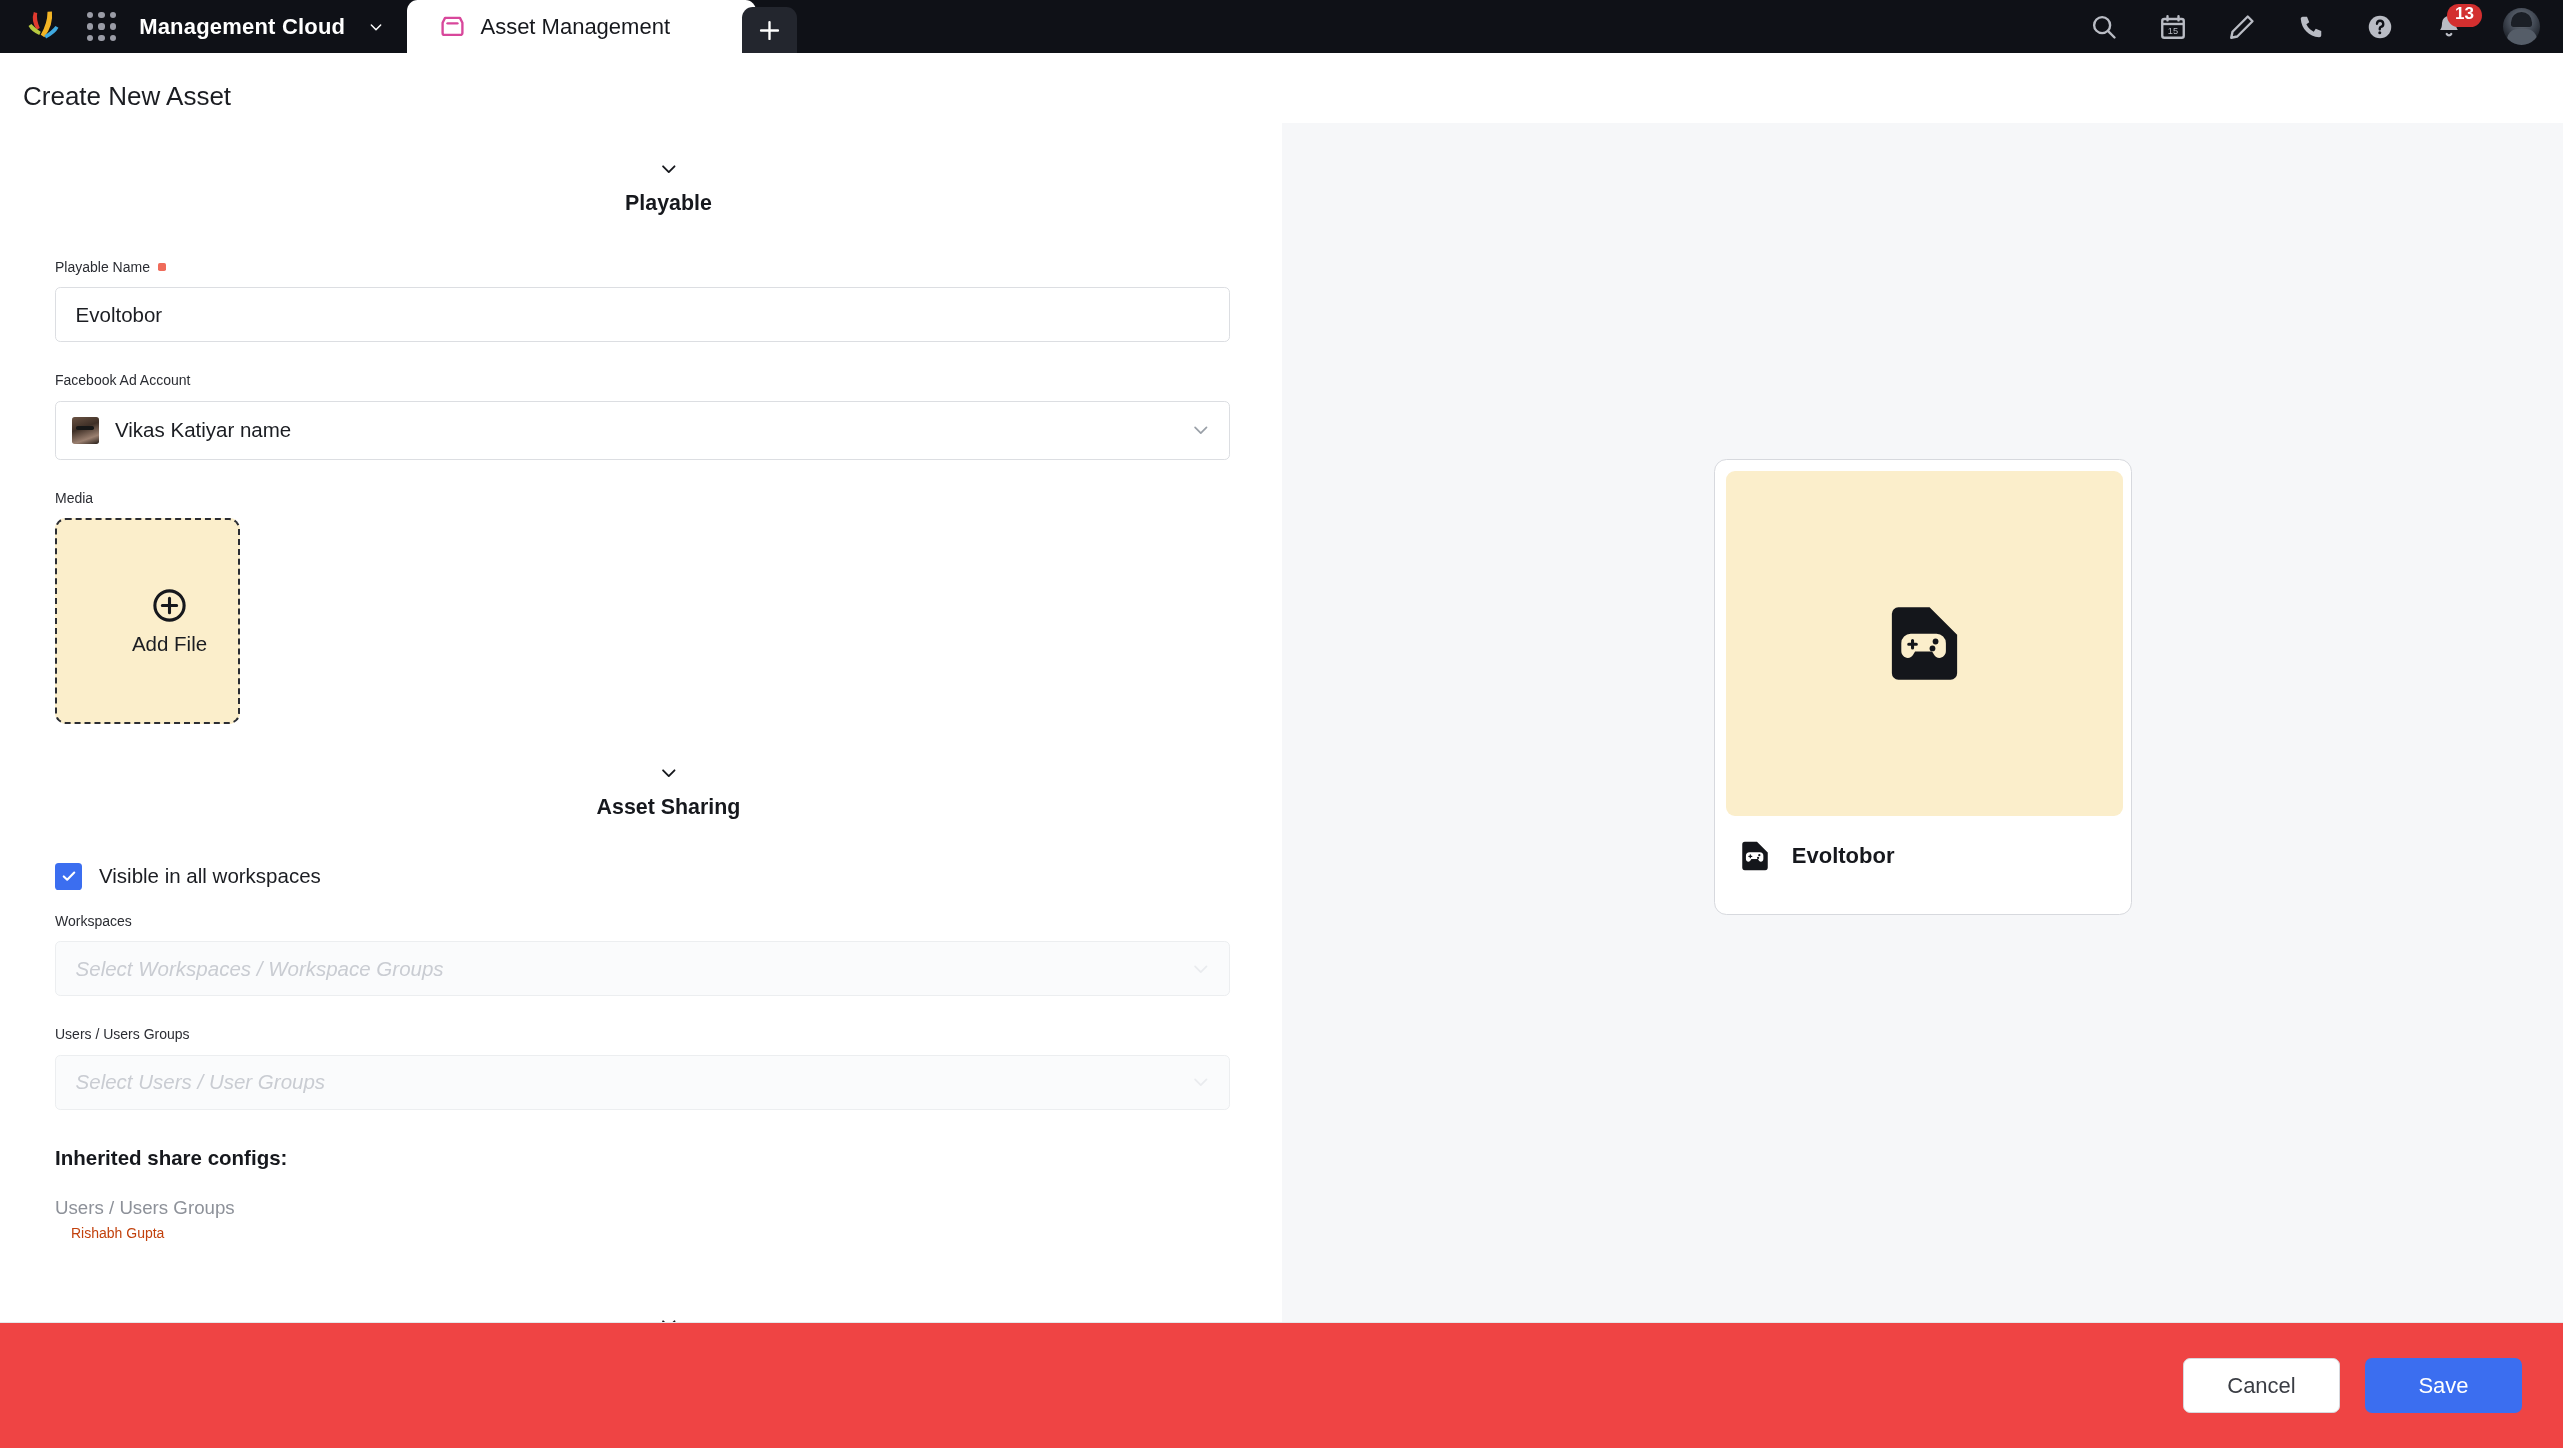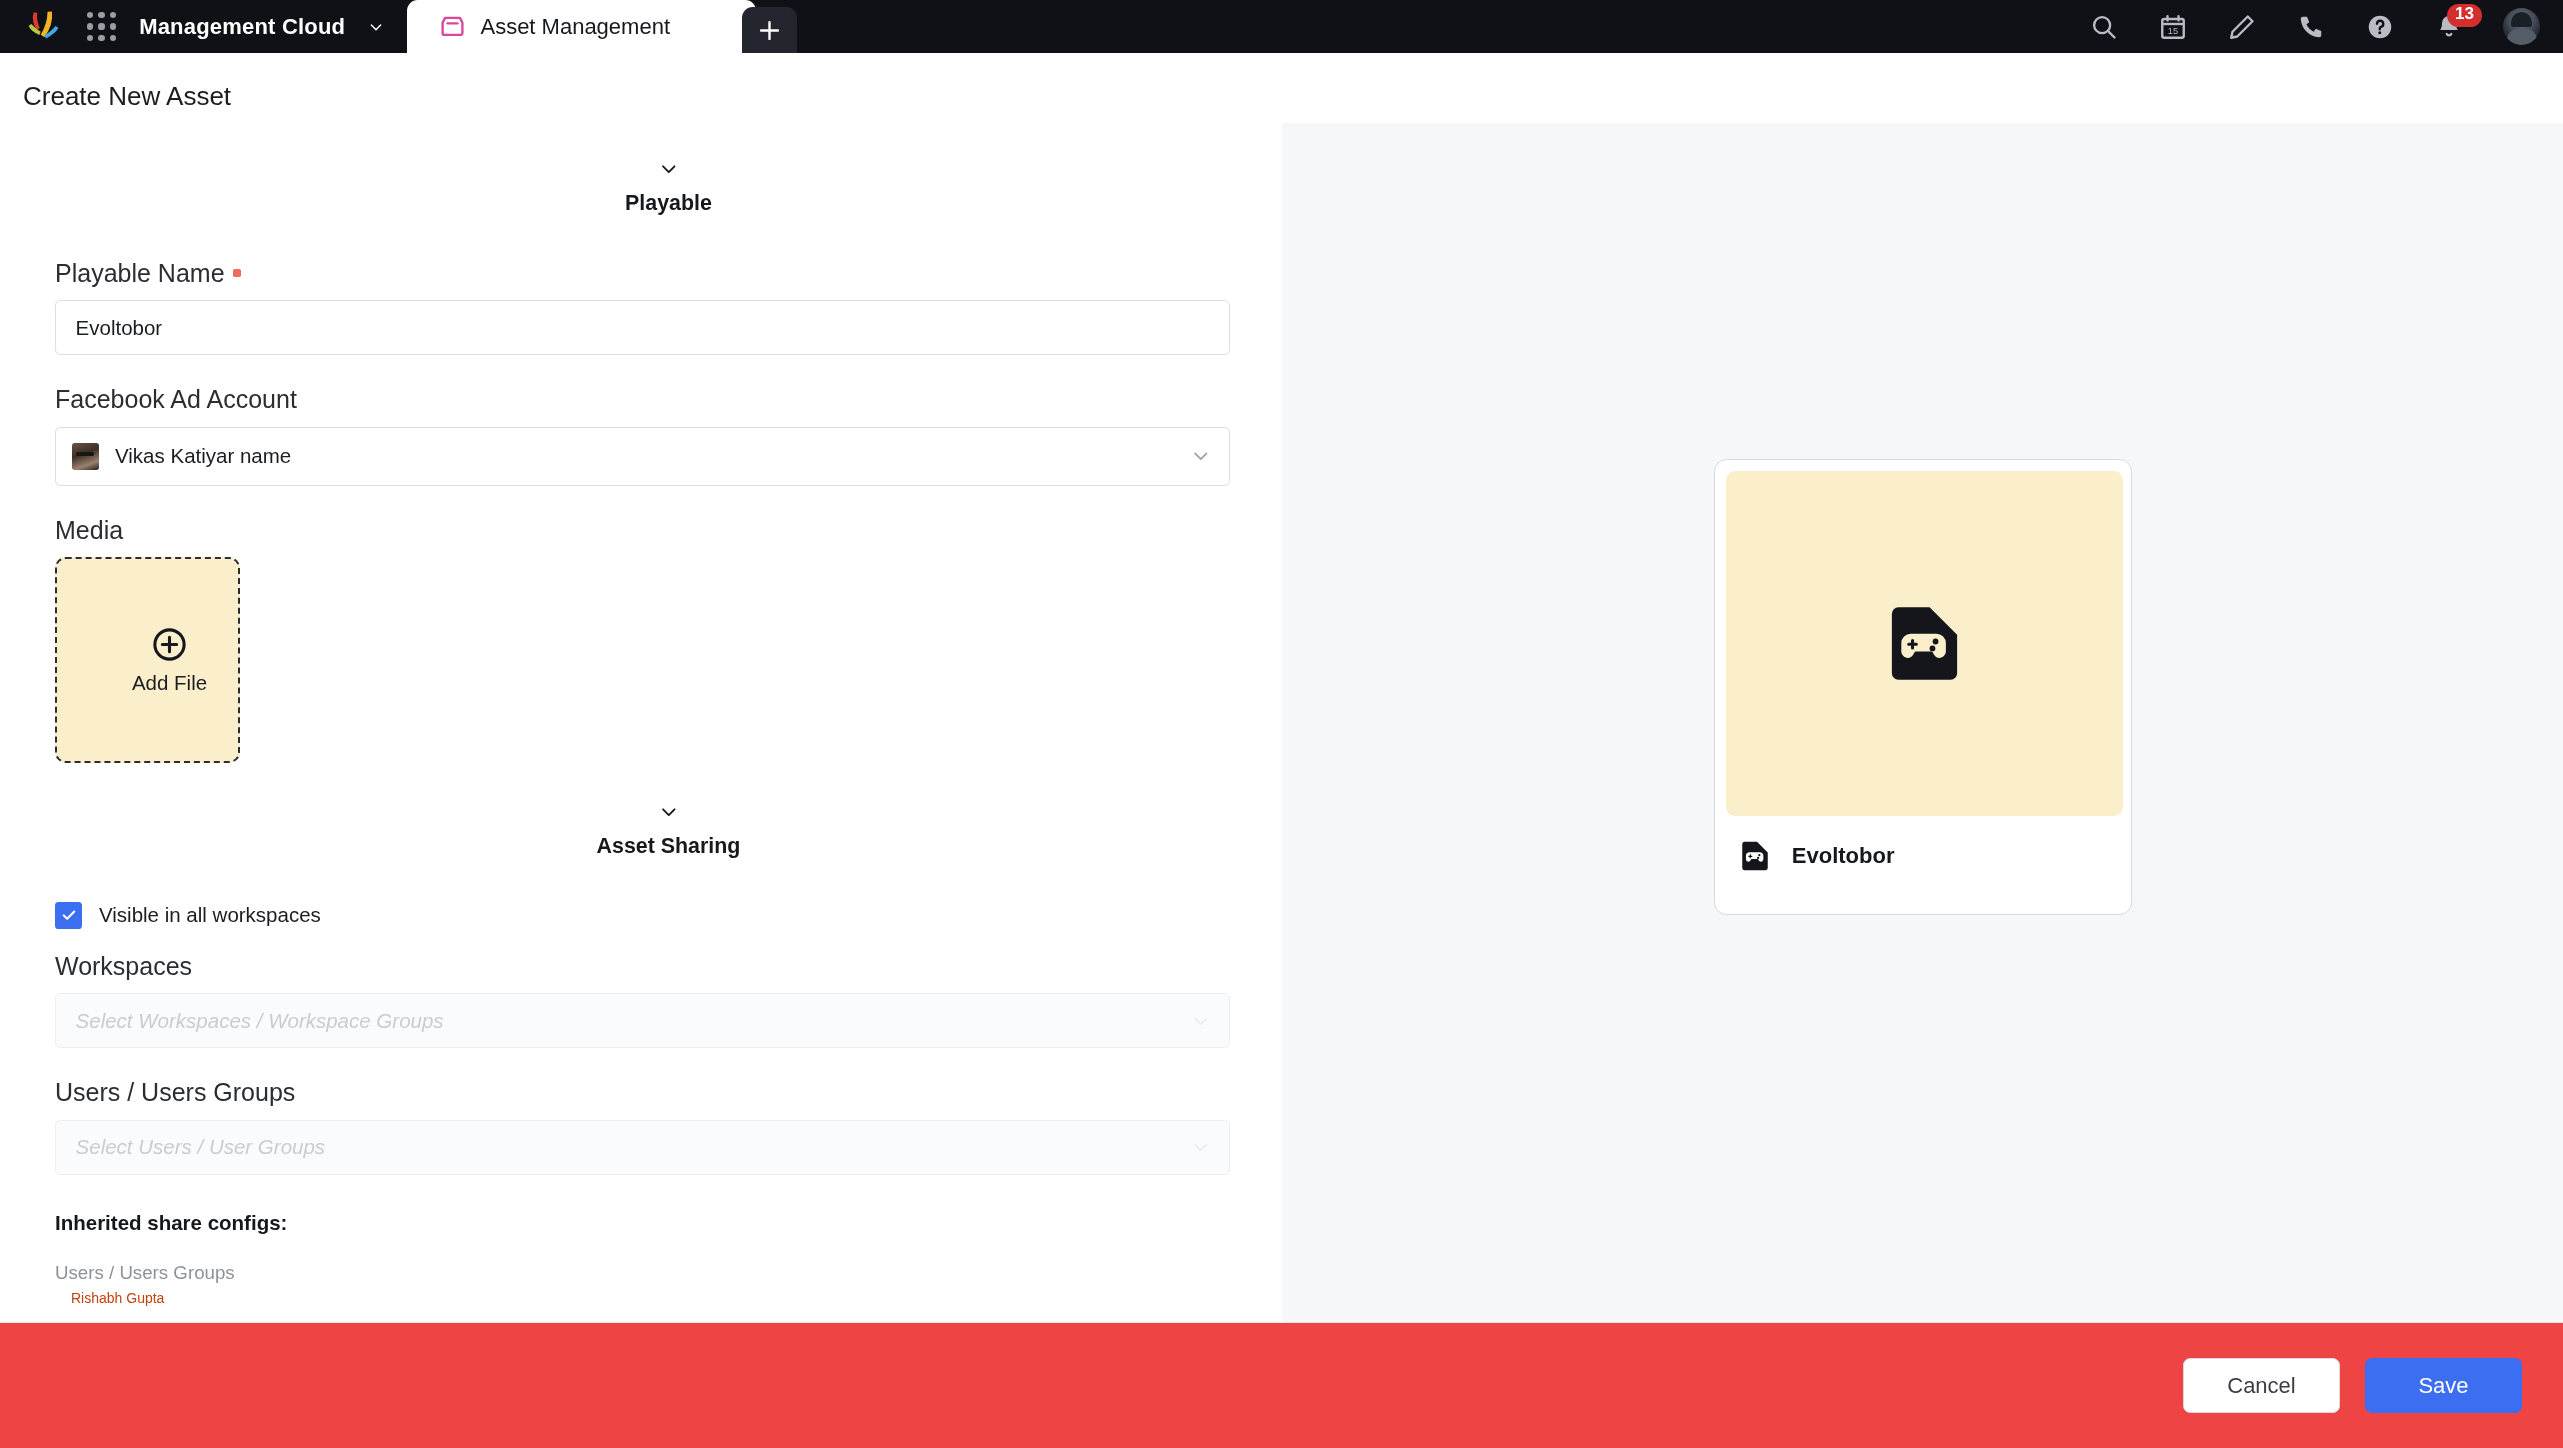--- a/index.html
+++ b/index.html
@@ -107,21 +107,21 @@
   .form-inner { padding: 36px 0 0 55px; width: 1282px; }
 
   
   .section-head { display: flex; align-items: center; gap: 12.5px; margin-bottom: 30px; flex-direction: column; }
   .sec-chev { width: 19.6px; height: 19.6px; flex: none; }
   .sec-title { font-size: 21.4px; font-weight: bold; color: #16181d; white-space: nowrap; }
   .sec-rule { flex: 1; height: 1.8px; background: #e6e7ea; margin-right: 52px; }
 
   .field { margin-bottom: 30px; width: 1175px; }
   .field-label {
-    font-size: 25px; color: #2b2d33; margin-bottom: 12.5px;
+    font-size: 14px; color: #2b2d33; margin-bottom: 12.5px;
     display: flex; align-items: center; gap: 8px;
   }
   .req-dot { width: 8px; height: 8px; background: #ef6b5a; border-radius: 1.8px; display: inline-block; }
 
   .text-input {
     width: 1175px; height: 55px;
     border: 1.8px solid #dcdee2; border-radius: 5.3px;
     background: #ffffff;
     display: flex; align-items: center;
     padding: 0 19.6px;

